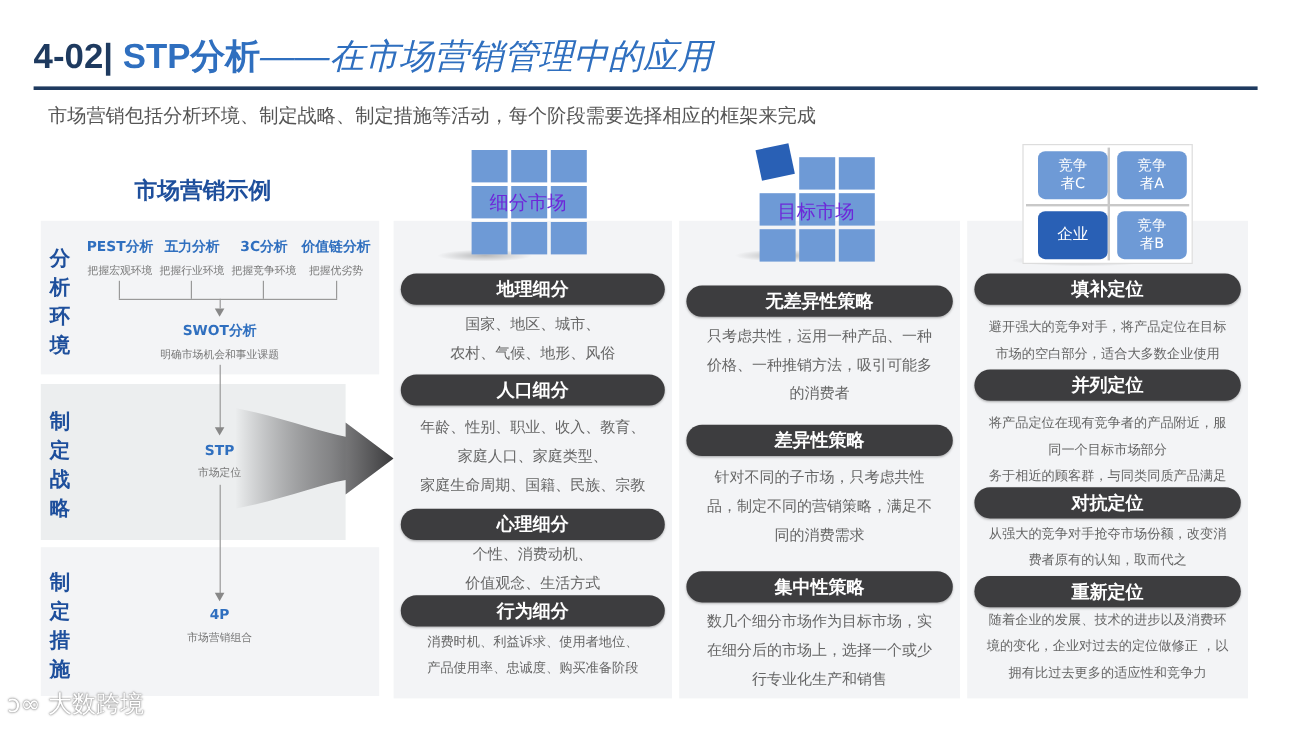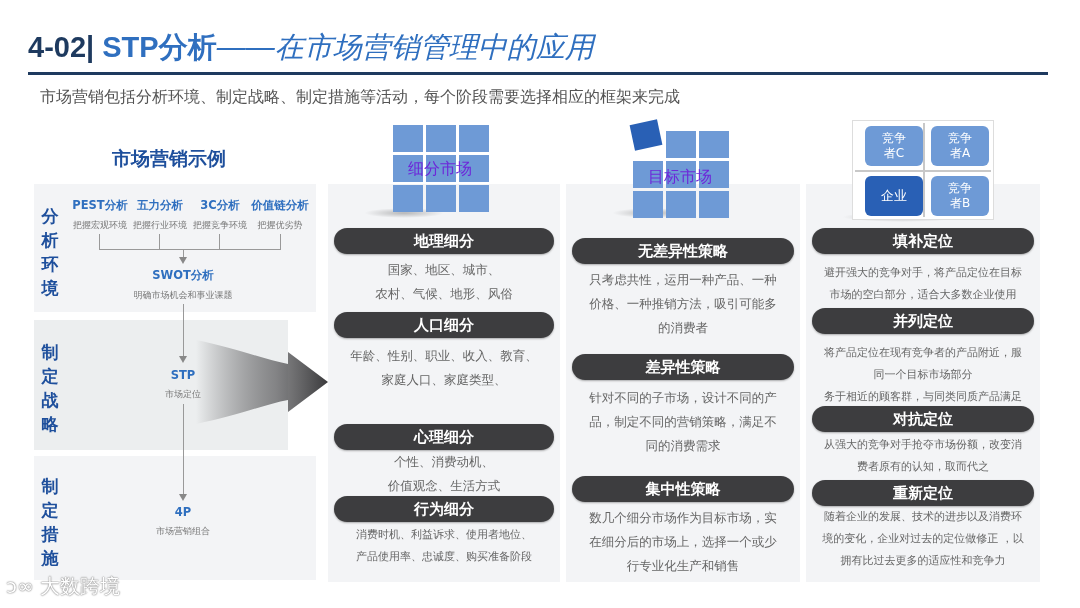--- a/index.html
+++ b/index.html
@@ -120,20 +120,21 @@
 <div class="col c1">
   <div class="pill" style="top:44px">地理细分</div>
   <div class="desc" style="top:74px">
     <div>国家、地区、城市、</div>
     <div>农村、气候、地形、风俗</div>
   </div>
   <div class="pill" style="top:128px">人口细分</div>
   <div class="desc" style="top:160px">
     <div>年龄、性别、职业、收入、教育、</div>
     <div>家庭人口、家庭类型、</div>
+    <div>家庭生命周期、国籍、民族、宗教</div>
   </div>
   <div class="pill" style="top:240px">心理细分</div>
   <div class="desc" style="top:266px">
     <div>个性、消费动机、</div>
     <div>价值观念、生活方式</div>
   </div>
   <div class="pill" style="top:312px">行为细分</div>
   <div class="desc sm" style="top:340px">
     <div>消费时机、利益诉求、使用者地位、</div>
     <div>产品使用率、忠诚度、购买准备阶段</div>
@@ -155,21 +156,21 @@
 
 <div class="col c2">
   <div class="pill" style="top:54px">无差异性策略</div>
   <div class="desc" style="top:84px">
     <div>只考虑共性，运用一种产品、一种</div>
     <div>价格、一种推销方法，吸引可能多</div>
     <div>的消费者</div>
   </div>
   <div class="pill" style="top:170px">差异性策略</div>
   <div class="desc" style="top:202px">
-    <div>针对不同的子市场，设计不同的产</div>
+    <div>针对不同的子市场，只考虑共性</div>
     <div>品，制定不同的营销策略，满足不</div>
     <div>同的消费需求</div>
   </div>
   <div class="pill" style="top:292px">集中性策略</div>
   <div class="desc" style="top:322px">
     <div>数几个细分市场作为目标市场，实</div>
     <div>在细分后的市场上，选择一个或少</div>
     <div>行专业化生产和销售</div>
   </div>
 </div>

